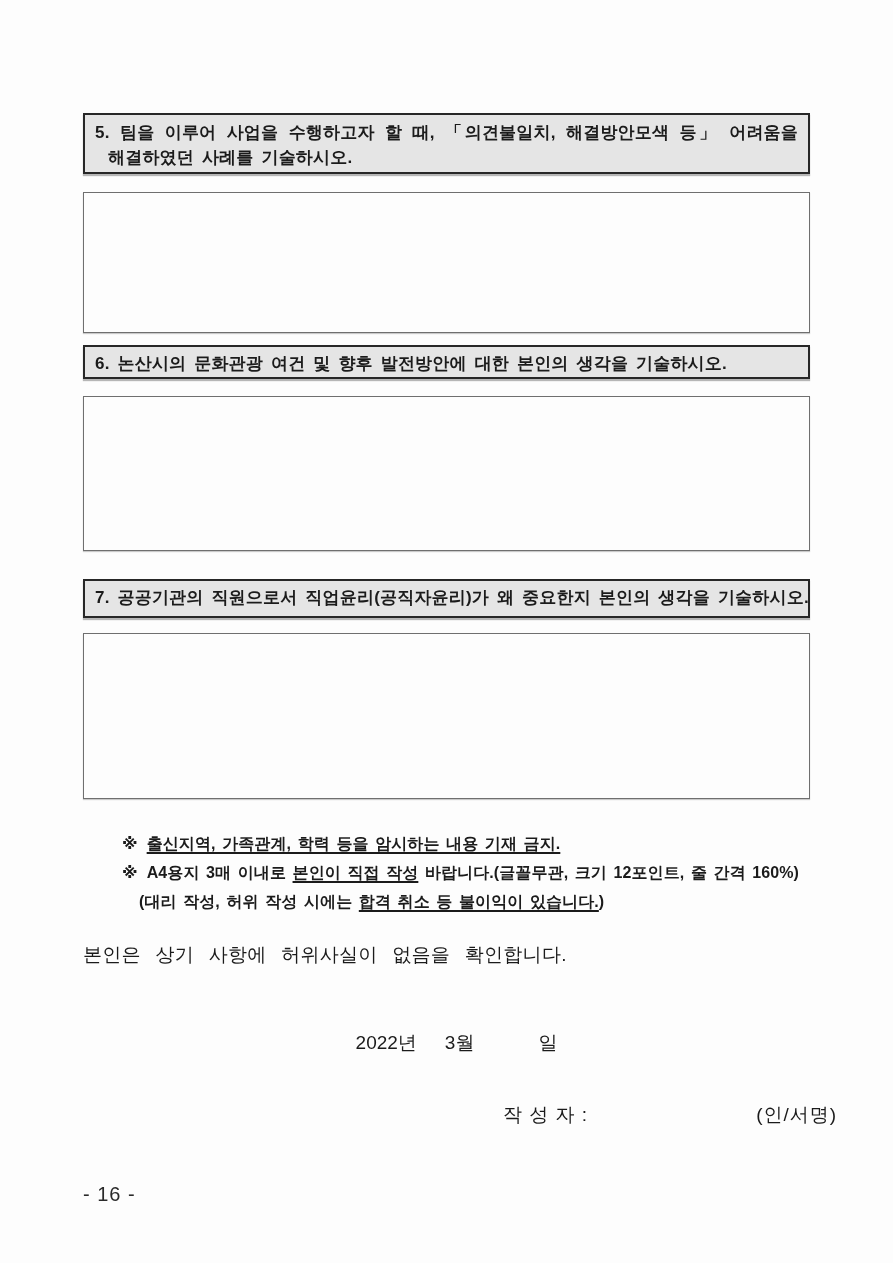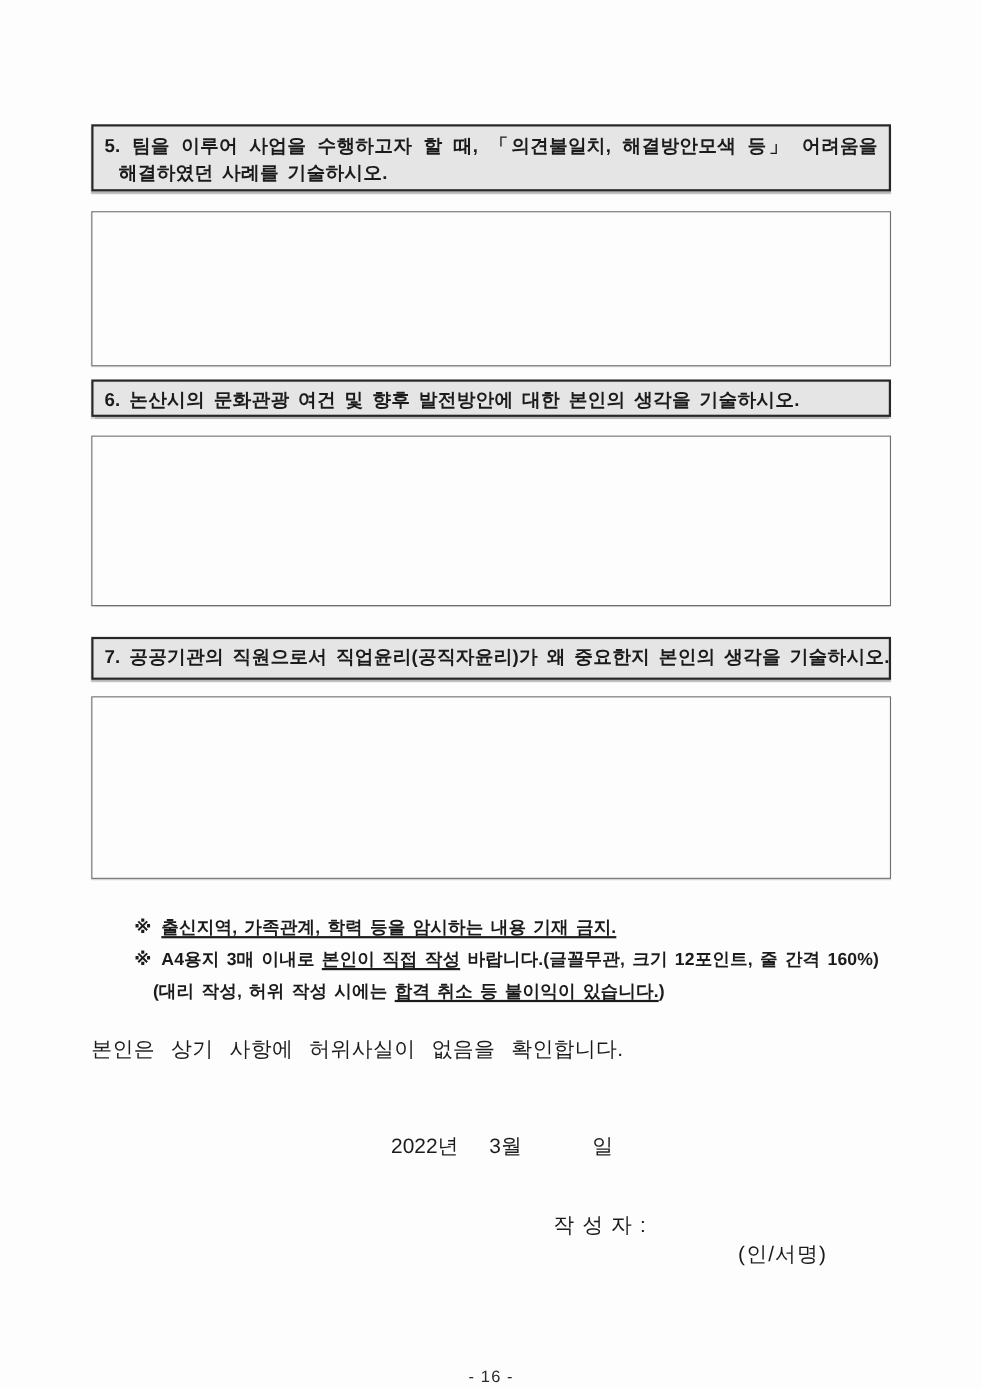--- a/index.html
+++ b/index.html
@@ -93,28 +93,26 @@
   .date-row .gap-lg { margin-left: 64px; }
 
   .sig-row {
     margin-top: 46px;
     padding-left: 420px;
     display: flex;
     line-height: 26px;
     font-size: 19px;
     white-space: nowrap;
     letter-spacing: 1px;
-    flex-direction: column;
   }
   .sig-seal { margin-left: 168px; }
 
   .page-num {
-    margin-top: 88px;
-    text-align: center;
-    font-size: 15px;
+    margin-top: 56px;
+    font-size: 20px;
     line-height: 20px;
     color: #2a2a2a;
     letter-spacing: 1px;
   }
 </style>
 </head>
 <body>
 
 <div class="page">
   <div class="content">

